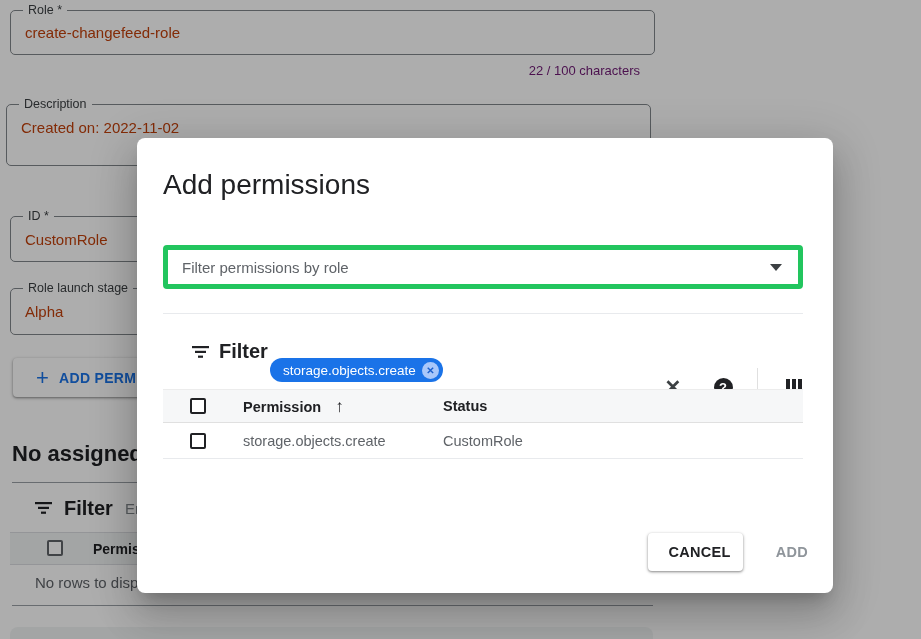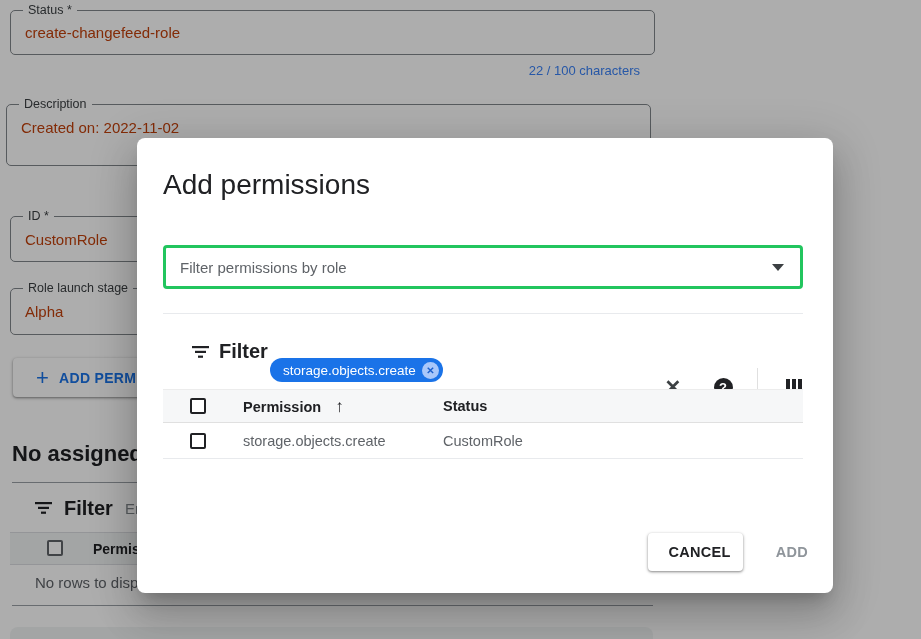--- a/index.html
+++ b/index.html
@@ -7,21 +7,21 @@
   .screen { position:relative; width:921px; height:639px; background:#fff; overflow:hidden; }
 
   
   .page { position:absolute; inset:0; z-index:1; }
   .field { position:absolute; border:1px solid #80868b; border-radius:5px; background:#fff; }
   .field-label { position:absolute; top:-8px; left:12px; background:#fff; padding:0 5px;
                  font-size:12.5px; font-weight:500; color:#3c4043; white-space:nowrap; }
   .field-value { padding:0 14px; font-size:15px; color:#c2410c; white-space:nowrap; }
   .v-center { display:flex; align-items:center; height:100%; }
   .char-counter { position:absolute; left:10px; top:63px; width:630px; text-align:right;
-                  font-size:13px; color:#3b82f6; }
+                  font-size:13px; color:#701a75; }
   .raised-btn { position:absolute; background:#fff; border:none; border-radius:4px;
                 box-shadow:0 1px 2px rgba(0,0,0,.3), 0 1px 3px 1px rgba(0,0,0,.15);
                 display:flex; align-items:center; justify-content:center; cursor:pointer; }
   .add-perm { left:13px; top:358px; width:205px; height:39px; color:#1a73e8;
               font-size:14px; font-weight:600; letter-spacing:.3px; gap:10px; }
   .plus-glyph { font-size:22px; font-weight:400; line-height:1; }
   .section-heading { position:absolute; left:12px; top:441px; font-size:22px; font-weight:700; color:#202124; }
   .hr { position:absolute; height:1px; background:#9aa0a6; }
   .bg-filter-row { position:absolute; left:35px; top:496px; height:24px; display:flex; align-items:center; gap:12px; }
   .filter-label { font-size:20px; font-weight:600; color:#202124; }
@@ -39,21 +39,21 @@
 
   
   .scrim { position:absolute; inset:0; background:rgba(0,0,0,.32); z-index:5; }
 
   
   .modal { position:absolute; left:137px; top:138px; width:696px; height:455px; background:#fff;
            border-radius:8px; z-index:10;
            box-shadow:0 11px 15px -7px rgba(0,0,0,.2), 0 24px 38px 3px rgba(0,0,0,.14), 0 9px 46px 8px rgba(0,0,0,.12); }
   .modal-title { position:absolute; left:26px; top:31px; font-size:28px; font-weight:400; color:#202124; }
   .combobox { position:absolute; left:26px; top:107px; width:640px; height:44px;
-              border:3px solid #22c55e; border-radius:4px; display:flex; align-items:center;
+              border:5px solid #22c55e; border-radius:4px; display:flex; align-items:center;
               padding:0 16px 0 14px; cursor:pointer; }
   .combobox-text { font-size:15px; color:#5f6368; flex:1; }
   .tri-down { width:0; height:0; border-left:6px solid transparent; border-right:6px solid transparent;
               border-top:7px solid #3c4043; }
   .toolbar { position:absolute; left:26px; top:175px; width:640px; height:76px; border-top:1px solid #e8eaed; }
   .toolbar .filter-group { position:absolute; left:29px; top:26px; display:flex; align-items:center; gap:10px; }
   .chip { position:absolute; left:107px; top:44px; height:24px; background:#1a73e8; border-radius:12px;
           display:flex; align-items:center; padding:0 4px 0 13px; gap:6px; cursor:pointer; }
   .chip-text { color:#fff; font-size:13.5px; }
   .chip-x { width:17px; height:17px; border-radius:50%; background:#a8c7fa; color:#1a5fcc;
@@ -86,21 +86,21 @@
   .svg-icon { display:block; }
 </style>
 </head>
 <body>
 
 <div class="screen">
 
   <div class="page">
 
     <div class="field" style="left:10px; top:10px; width:645px; height:45px;">
-      <span class="field-label">Status *</span>
+      <span class="field-label">Role *</span>
       <div class="v-center">
           <span class="field-value">create-changefeed-role</span>
         </div>
     </div>
 
     <div class="char-counter">22 / 100 characters</div>
 
     <div class="field" style="left:6px; top:104px; width:645px; height:62px;">
       <span class="field-label">Description</span>
       <div style="padding-top:14px;"><span class="field-value">Created on: 2022-11-02</span></div>

